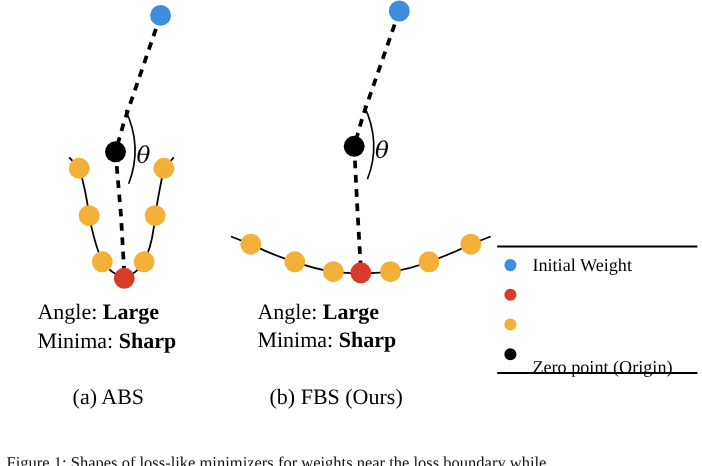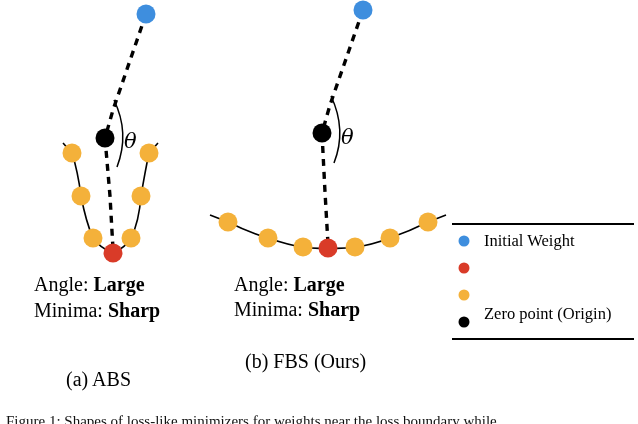--- a/index.html
+++ b/index.html
@@ -157,22 +157,22 @@
       <div class="stat-line">
         <span>Angle:</span>
         <b>Large</b>
       </div>
       <div class="stat-line l2">
         <span>Minima:</span>
         <b>Sharp</b>
       </div>
     </div>
 
-    <div class="txt panel-caption" style="left:66px; top:369px;">(a) ABS</div>
+    <div class="txt panel-caption" style="left:66px; top:351px;">(a) ABS</div>
     <div class="txt legend-label" style="left:484px; top:233px;">Initial Weight</div>
 
     <div class="txt panel-caption" style="left:245px; top:351px;">(b) FBS (Ours)</div>
-    <div class="txt legend-label" style="left:484px; top:306px;">Zero point (Origin)</div>
+    <div class="txt legend-label" style="left:484px; top:326px;">Zero point (Origin)</div>
 
     <div class="txt bottom-caption" style="left:6px; top:414px;">Figure 1: Shapes of loss-like minimizers for weights near the loss boundary while</div>
   </div>
 
 </div>
 
 </body></html>

